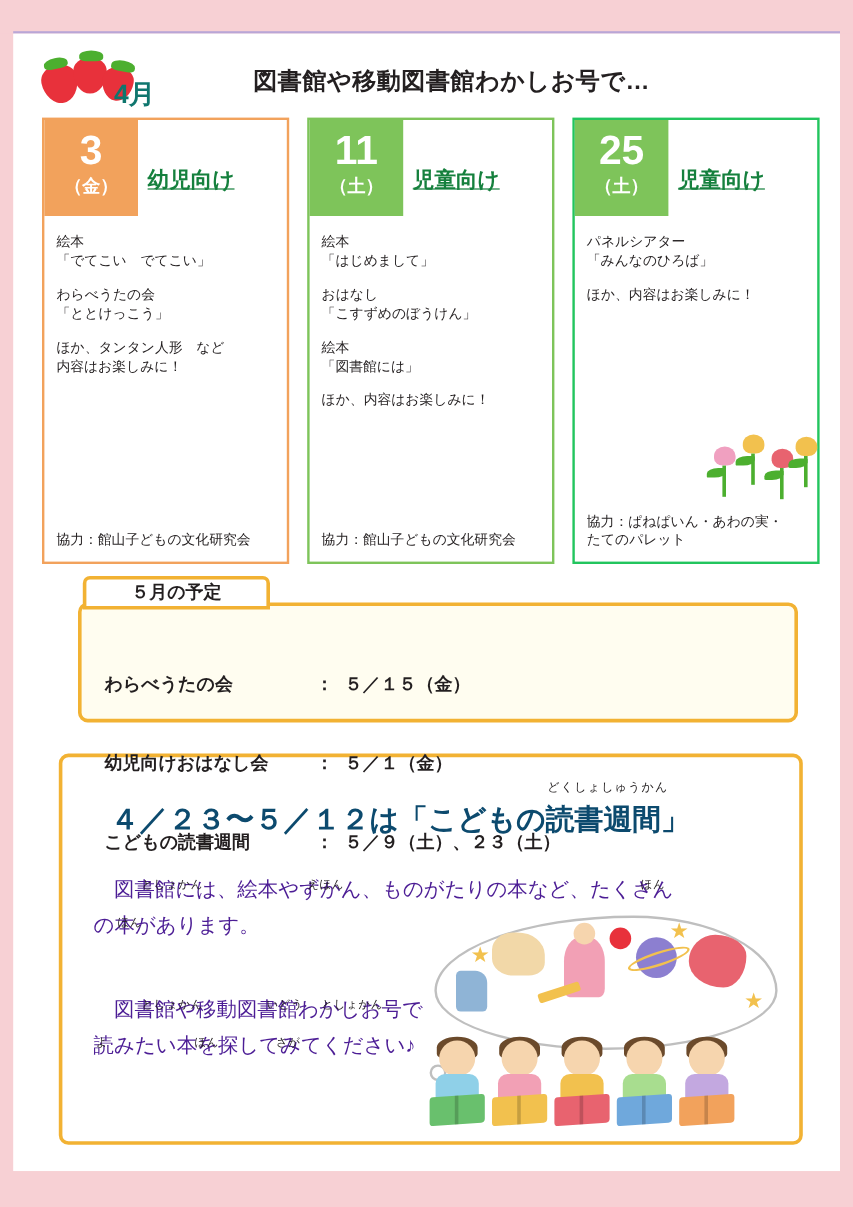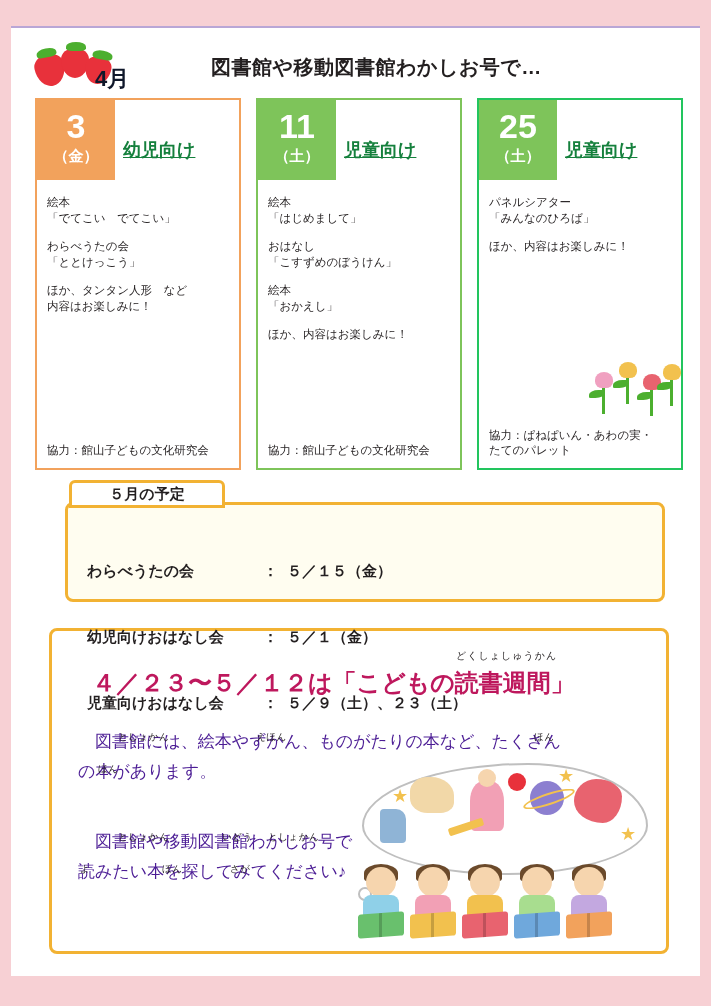--- a/index.html
+++ b/index.html
@@ -80,21 +80,21 @@
   }
   .berry.b1 { left: 0px; top: 6px; transform: rotate(-12deg); }
   .berry.b2 { left: 26px; top: 0px; width: 28px; height: 30px; }
   .berry.b3 { left: 50px; top: 8px; width: 26px; height: 28px; transform: rotate(10deg); }
   .month-label {
     position: absolute;
     left: 84px;
     top: 24px;
     font-size: 22px;
     font-weight: bold;
-    color: #0f172a;
+    color: #0f766e;
   }
   .header-title {
     position: absolute;
     left: 200px;
     top: 14px;
     font-size: 20px;
     font-weight: bold;
     color: #231f20;
     letter-spacing: 0.5px;
   }
@@ -379,21 +379,21 @@
     border: 3px solid #f2b233;
     border-radius: 8px;
     box-sizing: border-box;
   }
   .reading-title {
     position: absolute;
     left: 40px;
     top: 36px;
     font-size: 24px;
     font-weight: bold;
-    color: #be185d;
+    color: #0c4a6e;
     white-space: pre;
   }
   .ruby-top {
     position: absolute;
     left: 404px;
     top: 18px;
     font-size: 10px;
     color: #231f20;
     letter-spacing: 1px;
   }
@@ -627,21 +627,21 @@
         <div class="item">
           <div>絵本</div>
           <div>「はじめまして」</div>
         </div>
         <div class="item">
           <div>おはなし</div>
           <div>「こすずめのぼうけん」</div>
         </div>
         <div class="item">
           <div>絵本</div>
-          <div>「おかえし」</div>
+          <div>「図書館には」</div>
         </div>
         <div class="note">ほか、内容はお楽しみに！</div>
       </div>
       <div class="credit">協力：館山子どもの文化研究会</div>
     </div>
 
     <div class="card c3">
       <div class="card-head">
         <div class="date-box">
           <span class="date-num">25</span>
@@ -685,21 +685,21 @@
 
   <div class="may-section">
     <div class="may-box"></div>
     <div class="may-box-mask"></div>
     <div class="may-tab">
       <span>５月の予定</span>
     </div>
     <div class="may-list">
       <span class="may-row"><span class="may-name">わらべうたの会</span><span class="may-colon">：</span><span>５／１５（金）</span></span>
       <span class="may-row"><span class="may-name">幼児向けおはなし会</span><span class="may-colon">：</span><span>５／１（金）</span></span>
-      <span class="may-row"><span class="may-name">児童向けおはなし会</span><span class="may-colon">：</span><span>５／９（土）、２３（土）</span></span>
+      <span class="may-row"><span class="may-name">こどもの読書週間</span><span class="may-colon">：</span><span>５／９（土）、２３（土）</span></span>
     </div>
     <div class="mole-scene">
       <div class="mound"></div>
       <div class="mole-body"></div>
       <div class="mole-snout"></div>
       <div class="mole-eye l"></div>
       <div class="mole-eye r"></div>
       <div class="dandelion">
         <div class="d-stem"></div>
         <div class="d-flower"></div>

